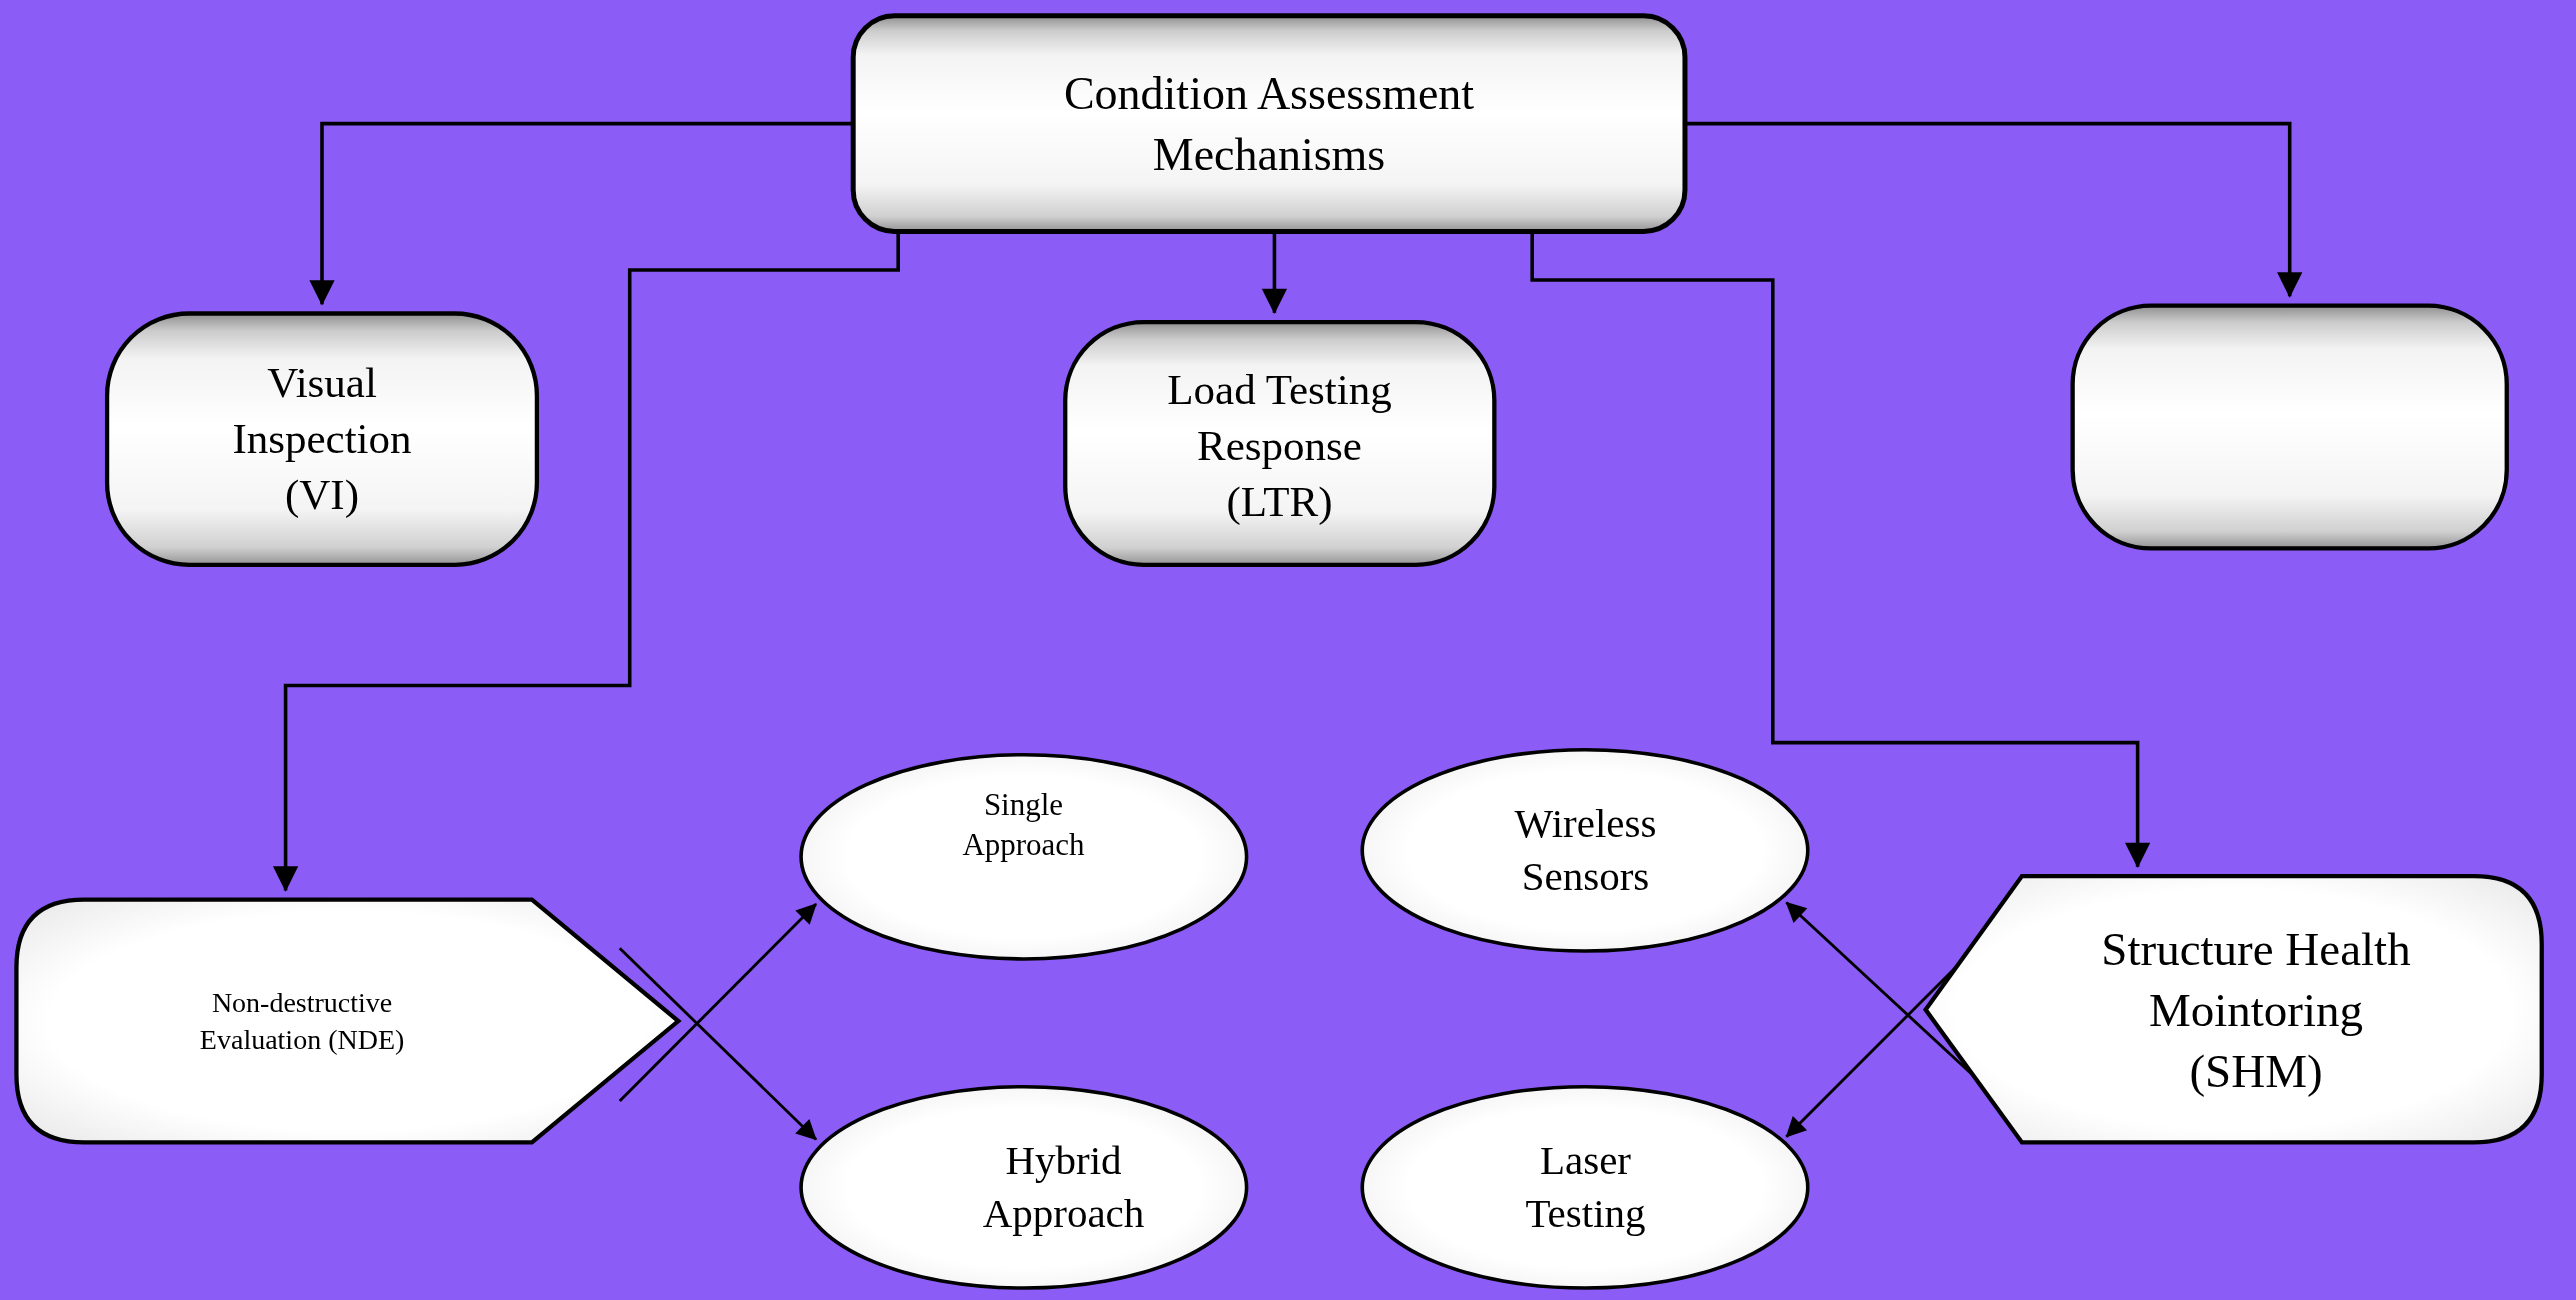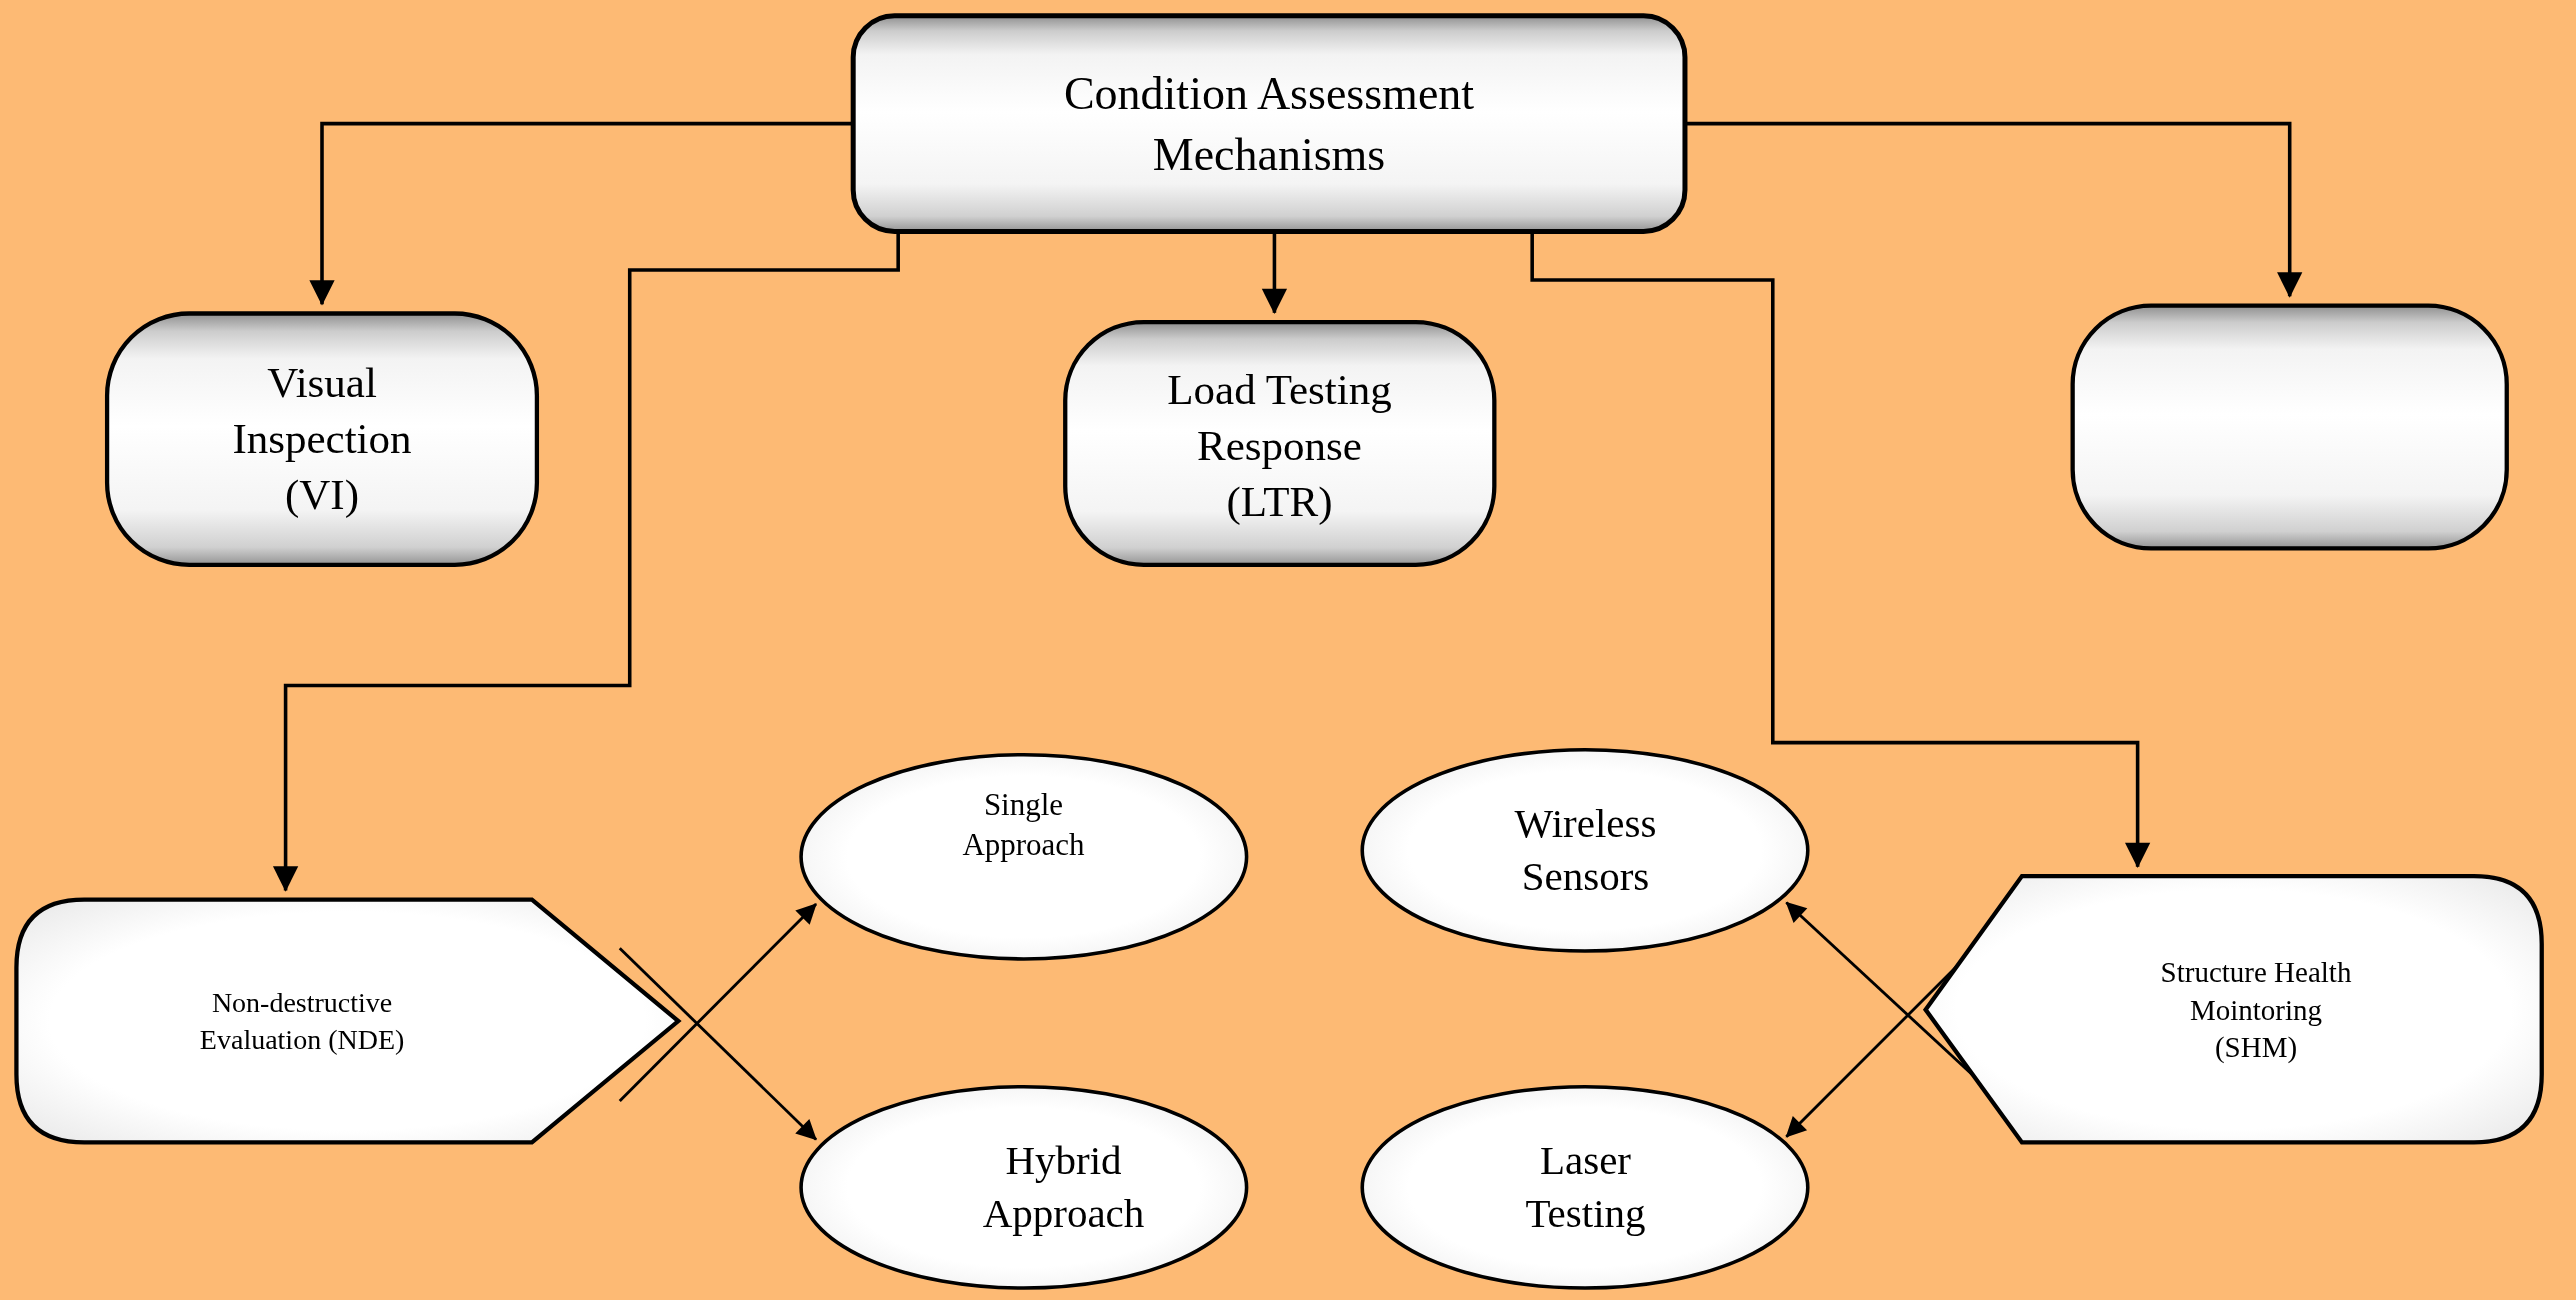--- a/index.html
+++ b/index.html
@@ -4,21 +4,21 @@
 <style>
   html, body {
     margin: 0;
     padding: 0;
     background: #ffffff;
   }
   #canvas {
     position: relative;
     width: 2576px;
     height: 1301px;
-    background: #fdba74;
+    background: #8b5cf6;
     font-family: "Liberation Serif", "DejaVu Serif", serif;
     overflow: hidden;
   }
   #diagram-svg {
     position: absolute;
     left: 0;
     top: 0;
     width: 100%;
     height: 100%;
   }
@@ -30,21 +30,21 @@
     text-align: center;
     white-space: pre-line;
     color: #000000;
     pointer-events: none;
   }
   .lbl-root    { left: 853px; top:   39px; width: 832px; height: 171px; font-size: 46px; line-height: 1.32; }
   .lbl-vi      { left:  107px; top:  332px; width:  430px; height: 214px; font-size: 43px; line-height: 1.30; }
   .lbl-ltr     { left: 1065px; top:  339px; width:  429px; height: 214px; font-size: 43px; line-height: 1.30; }
   .lbl-fem     { left: 2073px; top:  323px; width:  434px; height: 214px; font-size: 43px; line-height: 1.30; }
   .lbl-nde     { left:   23.6px; top: 927px; width:  557px; height: 189px; font-size: 28px; line-height: 1.30; }
-  .lbl-shm     { left: 1999px; top: 891px; width:  514px; height: 239px; font-size: 29px; line-height: 1.30; }
+  .lbl-shm     { left: 1999px; top: 891px; width:  514px; height: 239px; font-size: 47px; line-height: 1.30; }
   .lbl-single  { left: 805px; top: 738px; width:  437px; height: 174px; font-size: 31px; line-height: 1.30; }
   .lbl-hybrid  { left: 845px; top: 1100px; width:  437px; height: 174px; font-size: 41px; line-height: 1.30; }
   .lbl-wireless{ left: 1367px; top: 763px; width:  437px; height: 174px; font-size: 41px; line-height: 1.30; }
   .lbl-laser   { left: 1367px; top: 1100px; width:  437px; height: 174px; font-size: 41px; line-height: 1.30; }
 </style>
 </head>
 <body>
 
 <div id="canvas">
 

